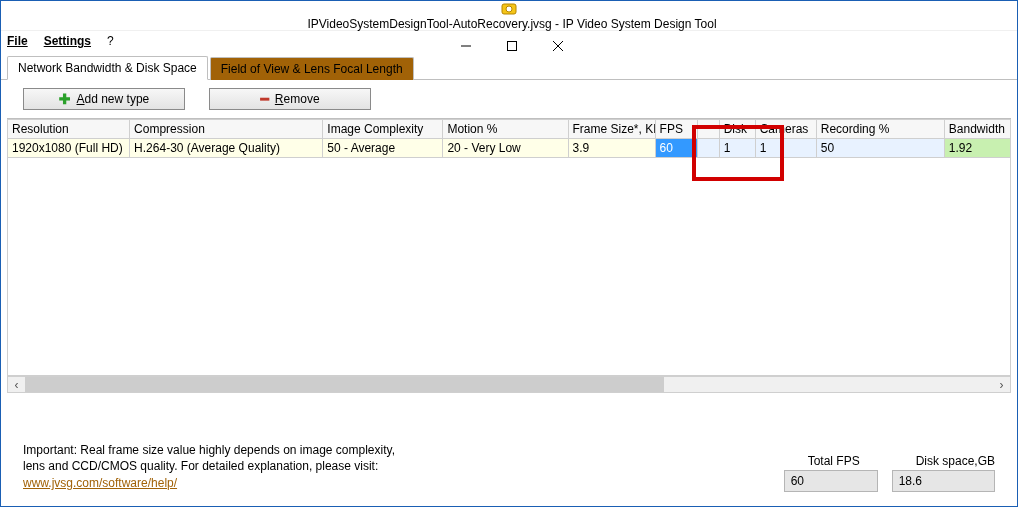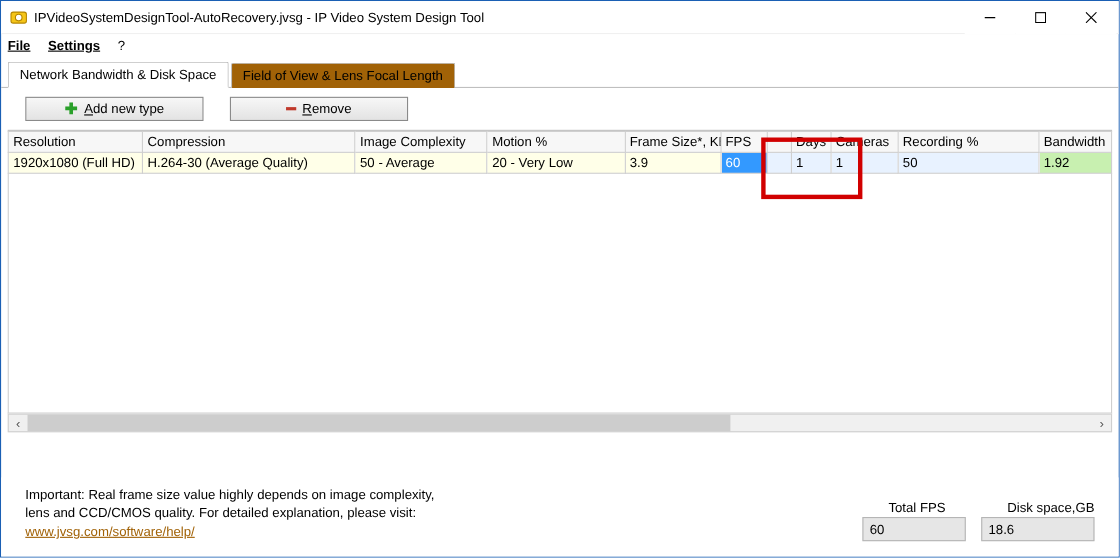--- a/index.html
+++ b/index.html
@@ -1,19 +1,19 @@
 <!DOCTYPE html>
 <html><head>
 <meta charset="utf-8">
 <style>
   * { box-sizing: border-box; }
   html, body { margin:0; padding:0; font-family: "Segoe UI", Tahoma, sans-serif; font-size:12px; color:#000; }
   .window { width:1018px; height:507px; border:1px solid #1a5fb4; background:#fff; position:relative; overflow:hidden; }
   
-  .titlebar { height:30px; background:#fff; display:flex; align-items:center; padding:0 2px 0 8px; border-bottom:1px solid #f0f0f0; }
+  .titlebar { height:30px; background:#fff; display:flex; align-items:center; padding:0 2px 0 8px; border-bottom:1px solid #f0f0f0;flex-direction:column; }
   .app-icon { width:16px; height:16px; margin-right:6px; display:flex; align-items:center; justify-content:center; }
   .app-icon svg { width:16px; height:16px; }
   .title-text { flex:1; font-size:12px; white-space:nowrap; }
   .win-controls { display:flex; }
   .win-btn { width:46px; height:30px; display:flex; align-items:center; justify-content:center; background:#fff; }
   .win-btn svg { width:10px; height:10px; }
   
   .menubar { height:20px; display:flex; align-items:center; padding:0 6px; gap:16px; }
   .menubar span { cursor:default; }
   .menubar .u { text-decoration:underline;font-weight:bold; }
@@ -140,21 +140,21 @@
       </colgroup>
       <thead>
         <tr>
           <th>Resolution</th>
           <th>Compression</th>
           <th>Image Complexity</th>
           <th>Motion %</th>
           <th>Frame Size*, KB</th>
           <th>FPS</th>
           <th></th>
-          <th>Days</th>
+          <th>Disk</th>
           <th>Cameras</th>
           <th>Recording %</th>
           <th>Bandwidth</th>
         </tr>
       </thead>
       <tbody>
         <tr>
           <td class="lightyellow">1920x1080 (Full HD)</td>
           <td class="lightyellow">H.264-30 (Average Quality)</td>
           <td class="lightyellow">50 - Average</td>

